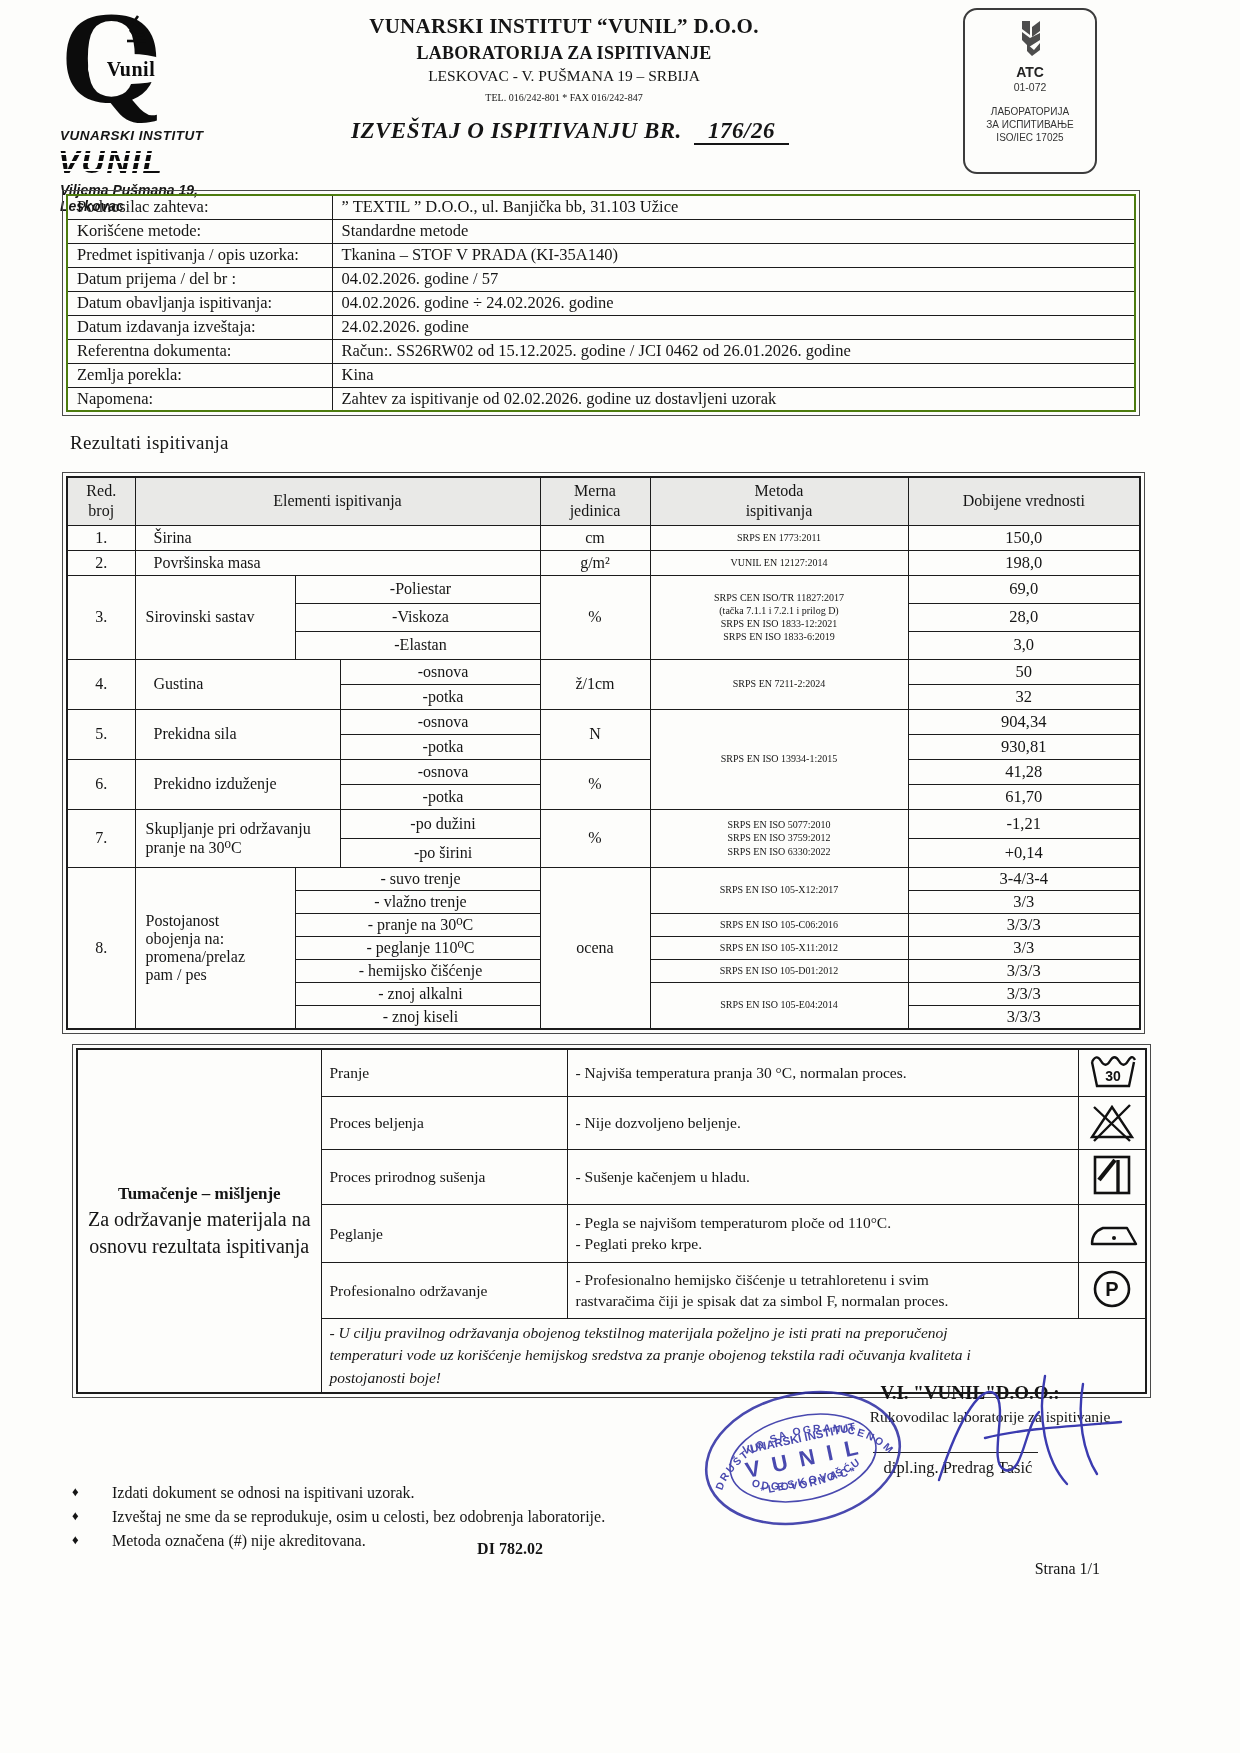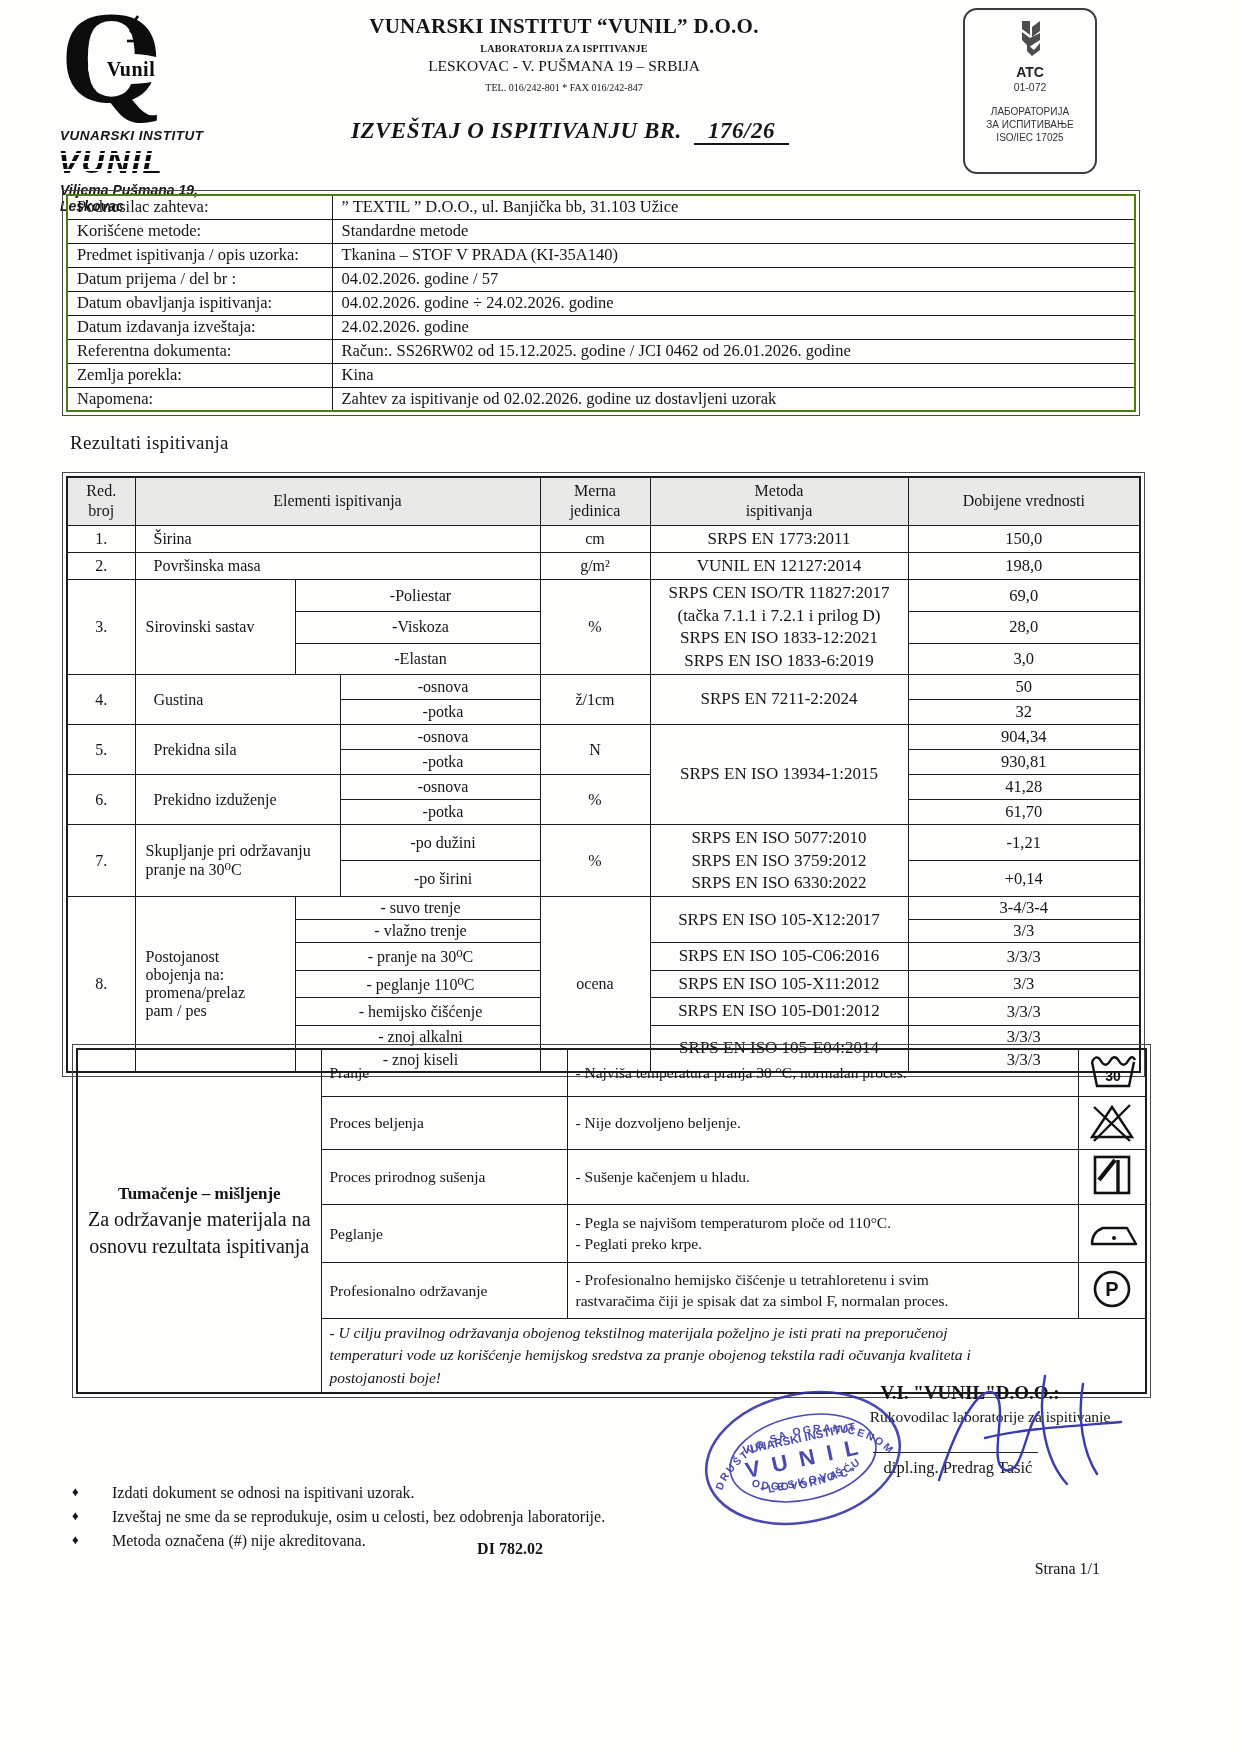--- a/index.html
+++ b/index.html
@@ -12,21 +12,21 @@
   .q-band { position:absolute; left:30px; top:46px; width:86px; height:30px; background:#fdfdfb; border-radius:50%; display:flex; align-items:center; justify-content:center; }
   .q-band span { font-size:20px; font-weight:bold; color:#0c0c0c; letter-spacing:0.5px; }
   .microscope { position:absolute; left:66px; top:6px; }
   .logo-inst { position:absolute; left:2px; top:120px; width:196px; font-family:"Liberation Sans",sans-serif; font-style:italic; font-weight:bold; font-size:13.5px; letter-spacing:0.5px; }
   .logo-vunil { position:absolute; left:0px; top:136px; width:196px; font-family:"Liberation Sans",sans-serif; font-style:italic; font-weight:bold; font-size:32px; letter-spacing:2px; color:#0c0c0c; }
   .logo-vunil .stripe { position:absolute; left:0; width:128px; height:2px; background:#fdfdfb; }
   .logo-addr { position:absolute; left:2px; top:174px; width:196px; font-family:Liberation Sans, sans-serif; font-style:italic; font-weight:bold; font-size:14px; }
 
   .head-center { position:absolute; left:284px; top:14px; width:560px; text-align:center; }
   .hc-company { font-size:21px; font-weight:bold; letter-spacing:0.3px; }
-  .hc-lab { font-size:10px; font-weight:bold; margin-top:4px; letter-spacing:0.3px; }
+  .hc-lab { font-size:18px; font-weight:bold; margin-top:4px; letter-spacing:0.3px; }
   .hc-addr { font-size:15.5px; margin-top:3px; }
   .hc-tel { font-size:10px; margin-top:7px; }
   .report-title { position:absolute; left:290px; top:118px; width:560px; text-align:center; font-size:23px; font-weight:bold; font-style:italic; letter-spacing:0.5px; }
   .report-no { border-bottom:2.5px solid #151515; padding:0 14px; margin-left:6px; }
 
   .atc-box { position:absolute; left:963px; top:8px; width:134px; height:166px; border:2px solid #3c3c3c; border-radius:14px; text-align:center; font-family:"Liberation Sans",sans-serif; padding-top:8px; }
   .atc-name { font-size:14px; font-weight:bold; color:#222; margin-top:2px; }
   .atc-num { font-size:10.5px; color:#333; margin-top:1px; }
   .atc-lab { font-size:10px; color:#333; margin-top:12px; line-height:1.3; white-space:pre-line; }
   .atc-iso { font-size:10px; color:#333; margin-top:1px; }
@@ -44,21 +44,21 @@
 
   
   .res-heading { position:absolute; left:70px; top:432px; font-size:19px; letter-spacing:0.3px; }
 
   
   .res-tbl { position:absolute; left:66px; top:476px; width:1073px; border:2px solid #1c1c1c; }
   .res-tbl th { background:#e9e9e7; font-size:16px; vertical-align:middle; text-align:center; line-height:1.25; }
   .res-tbl td { font-size:16px; vertical-align:middle; text-align:center; padding:1px 4px; }
   .res-tbl td.name { text-align:left; padding-left:18px; }
   .res-tbl td.sub { text-align:center; padding-left:10px; }
-  .res-tbl td.method { font-size:17px; line-height:1.32; padding:2px 16px; }
+  .res-tbl td.method { font-size:10px; line-height:1.32; padding:2px 16px; }
   .res-tbl td.val { font-size:16.5px; }
   .hdr-row { height:48px; }
 
   
   .care-tbl { position:absolute; left:76px; top:1048px; width:1069px; border:2.5px solid #1c1c1c; }
   .care-tbl td { font-size:15.5px; vertical-align:middle; padding:3px 8px; }
   .care-title-cell { text-align:center; line-height:1.35; }
   .care-title-b { font-weight:bold; font-size:17px; }
   .care-title-r { font-size:20px; white-space:pre-line; }
   .care-desc { font-size:16px; line-height:1.3; }

